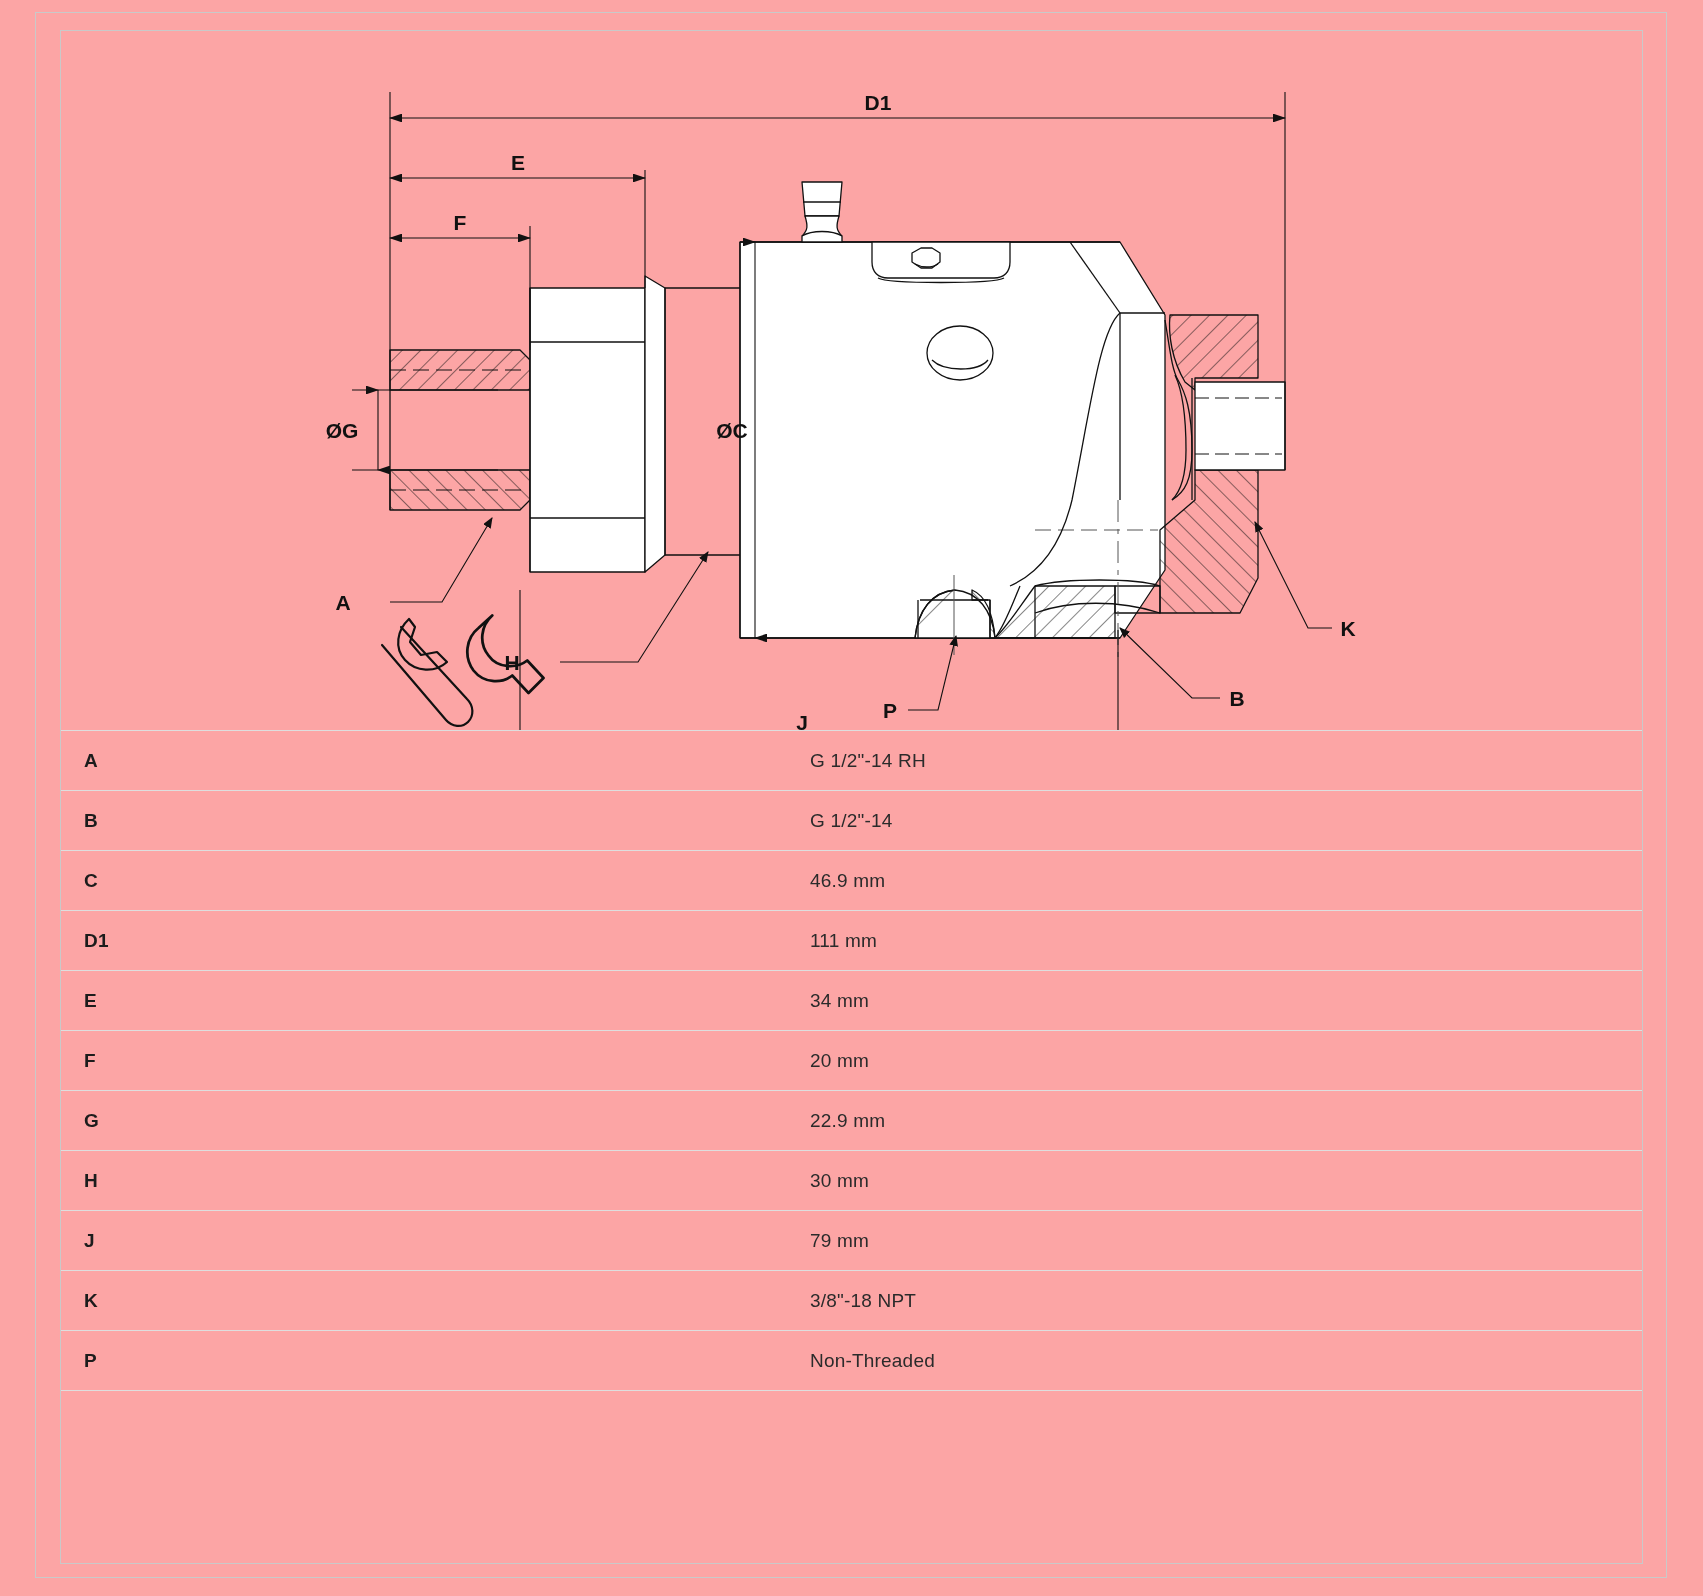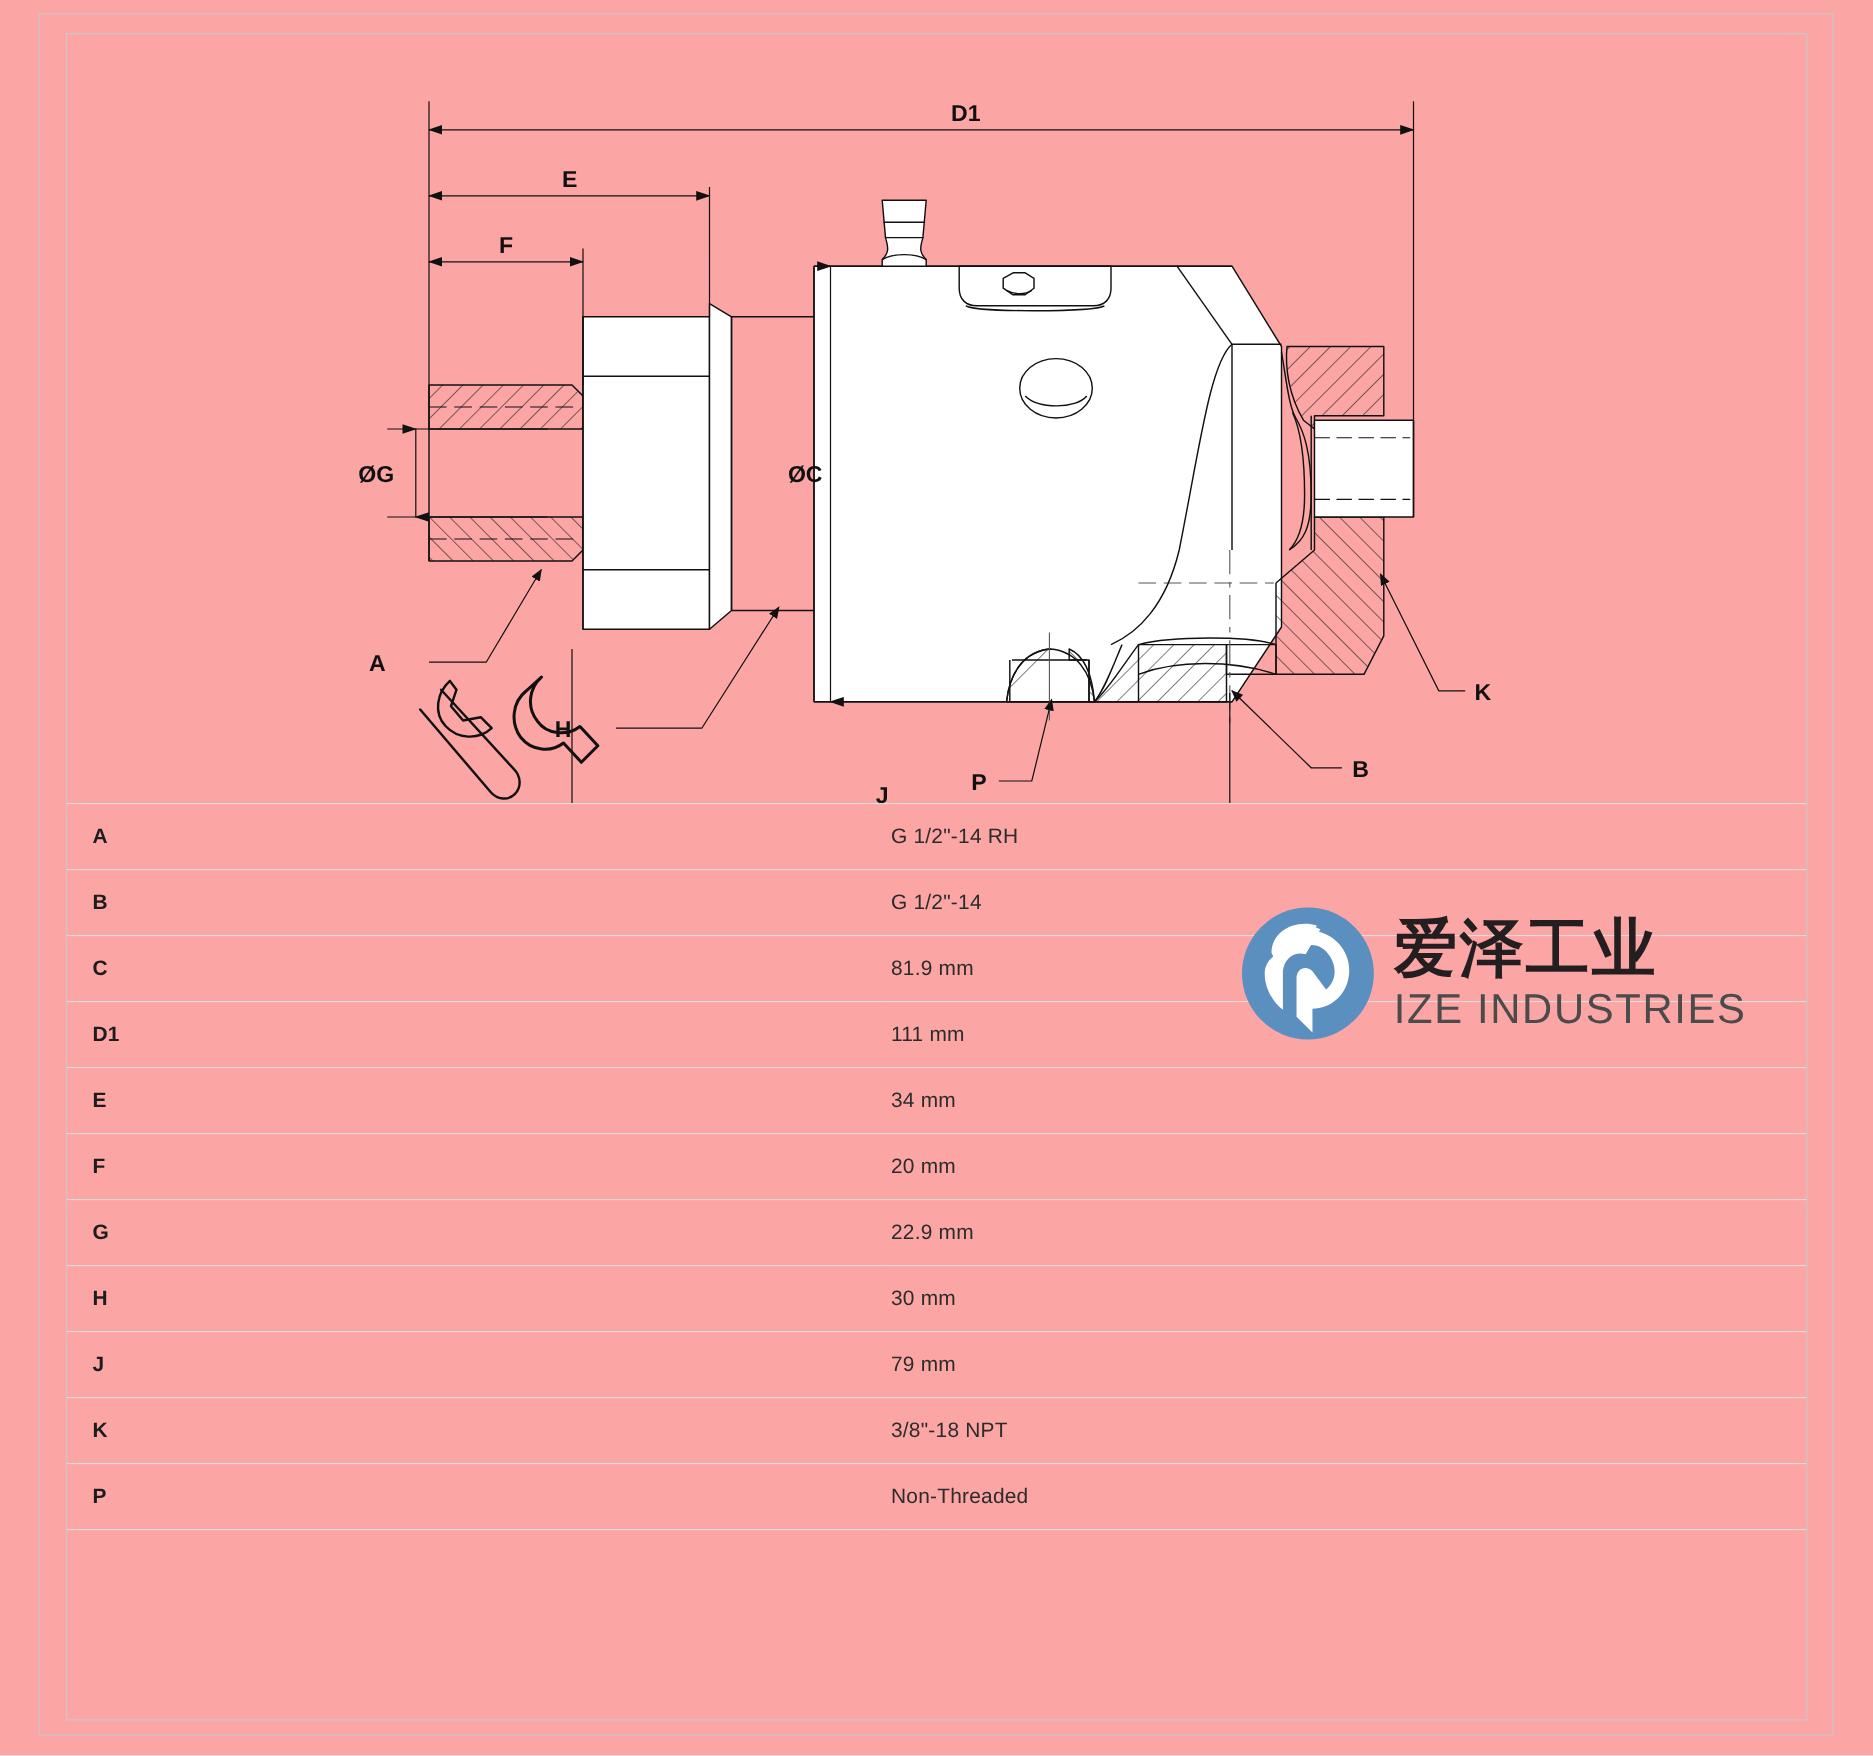--- a/index.html
+++ b/index.html
@@ -332,21 +332,21 @@
         <tr>
           <td class="cell-key">A</td>
           <td class="cell-val">G 1/2"-14 RH</td>
         </tr>
         <tr>
           <td class="cell-key">B</td>
           <td class="cell-val">G 1/2"-14</td>
         </tr>
         <tr>
           <td class="cell-key">C</td>
-          <td class="cell-val">81.9 mm</td>
+          <td class="cell-val">46.9 mm</td>
         </tr>
         <tr>
           <td class="cell-key">D1</td>
           <td class="cell-val">111 mm</td>
         </tr>
         <tr>
           <td class="cell-key">E</td>
           <td class="cell-val">34 mm</td>
         </tr>
         <tr>
@@ -369,56 +369,14 @@
           <td class="cell-key">K</td>
           <td class="cell-val">3/8"-18 NPT</td>
         </tr>
         <tr>
           <td class="cell-key">P</td>
           <td class="cell-val">Non-Threaded</td>
         </tr>
       </tbody>
   </table>
 
-  <div class="logo-wrap">
-    <svg class="logo-mark" viewBox="0 0 120 120">
-      <circle cx="60" cy="60" r="58" fill="#5b8fc0"></circle>
-      <path d="M28 42 C28 22, 50 12, 68 18 L56 38 C44 34, 34 38, 32 50 Z" fill="#ffffff"></path>
-      <path d="M68 18 C88 26, 96 48, 88 66 L70 52 C74 42, 74 32, 68 30 Z" fill="#ffffff" opacity="0"></path>
-      <path d="M60 28 C80 26, 96 44, 92 64 C89 80, 76 90, 62 90
-               C68 82, 70 72, 66 64 L52 44 Z" fill="#ffffff" opacity="0"></path>
-
-      <path d="M30 46
-               C30 26, 52 14, 70 22
-               L57 44
-               C48 40, 38 46, 38 58
-               L38 90
-               L50 104
-               L50 62
-               C50 54, 58 50, 64 56
-               L78 80
-               L92 58
-               C96 40, 86 26, 70 22
-               L70 22
-               L83 42
-               C88 50, 86 60, 80 66
-               L70 82
-               L58 62
-               C52 52, 40 52, 36 60
-               L30 70 Z" fill="#ffffff" opacity="0"></path>
-      <path d="M31 44 C33 25, 53 14, 71 21 L58 43 C48 40, 39 47, 38 58 L38 92
-               C28 84, 22 72, 22 60 C22 54, 25 48, 31 44 Z" fill="#ffffff"></path>
-      <path d="M71 21 C88 28, 98 46, 94 63 L80 47 C82 39, 79 31, 71 28 Z" fill="#ffffff" opacity="0"></path>
-      <path d="M60 118 L60 76 C60 66, 72 62, 77 71 L95 100
-               C86 112, 74 118, 60 118 Z" fill="#ffffff" opacity="0"></path>
-      <path d="M62 30 C82 30, 97 47, 94 66 C91 82, 78 92, 63 92
-               L63 72 C70 72, 76 67, 76 60 C76 52, 70 47, 62 47 Z" fill="#ffffff" opacity="0"></path>
-      <path d="M63 22 C84 24, 99 42, 96 62 C94 79, 80 91, 64 91
-               L64 112 L50 98 L50 64 C50 56, 58 52, 64 58
-               L76 74 C84 68, 86 56, 80 46 C75 37, 66 33, 58 36 Z" fill="#ffffff"></path>
-    </svg>
-    <div class="logo-text">
-      <div class="logo-cn">爱泽工业</div>
-      <div class="logo-en">IZE INDUSTRIES</div>
-    </div>
-  </div>
 
 </div>
 
 </body></html>

